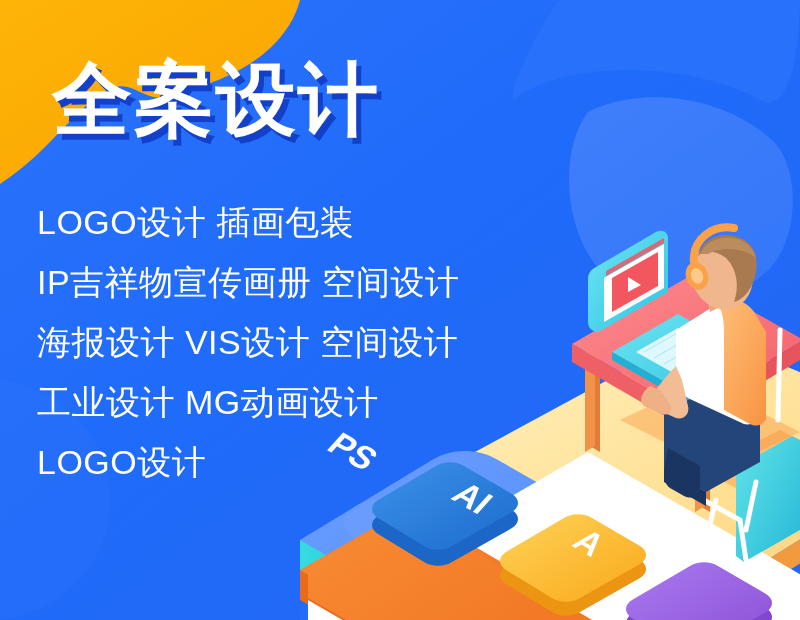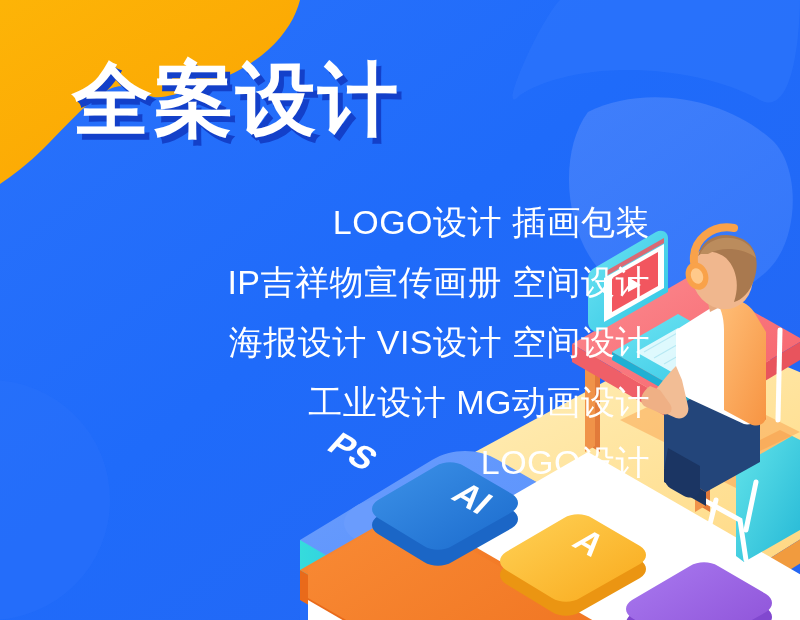--- a/index.html
+++ b/index.html
@@ -31,30 +31,28 @@
     left: 52px;
     top: 58px;
     font-size: 80px;
     font-weight: 700;
     letter-spacing: 2px;
     line-height: 1.04;
     color: #ffffff;
     text-shadow: 5px 6px 0 #1340c9;
     white-space: nowrap;
     user-select: none;
-    margin-left: 20px;
   }
 
   
   #service-list {
     position: absolute;
-    left: 50px;
+    left: 37px;
     top: 192px;
     width: 600px;
-    text-align: right;
   }
   .service-line {
     font-size: 34px;
     font-weight: 400;
     color: #ffffff;
     line-height: 60px;
     height: 60px;
     white-space: nowrap;
     letter-spacing: 0.5px;
   }

